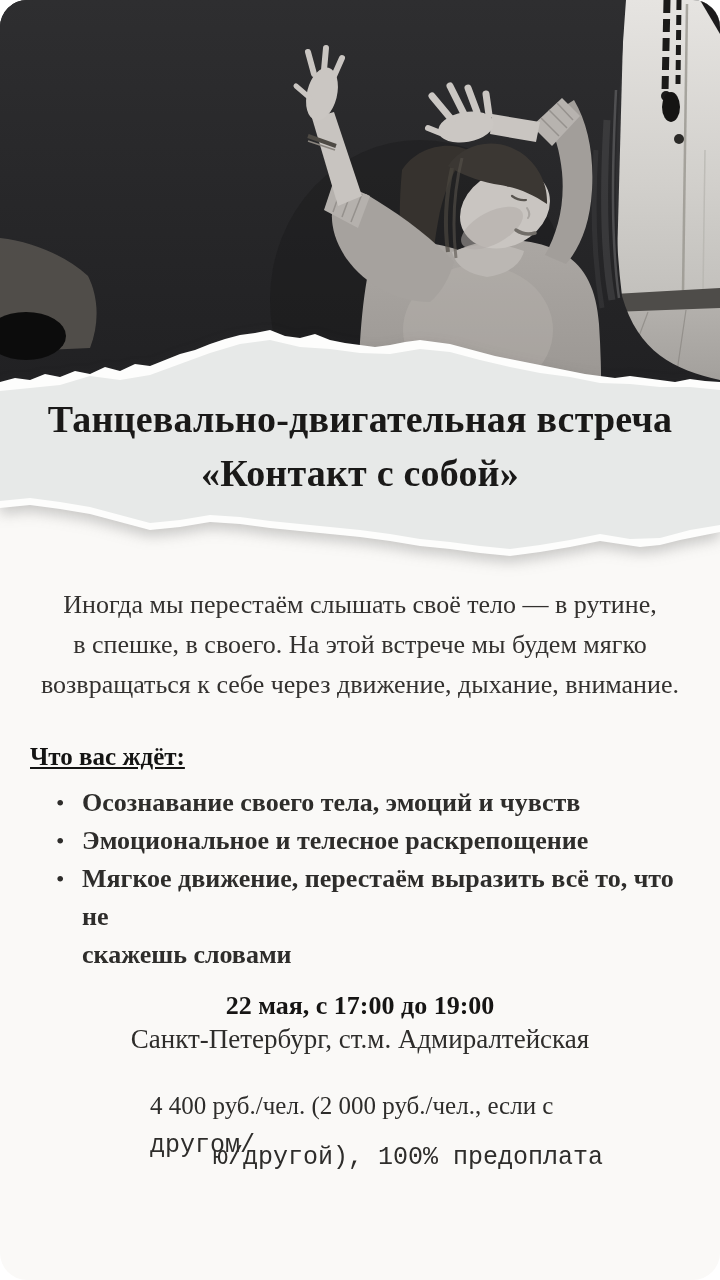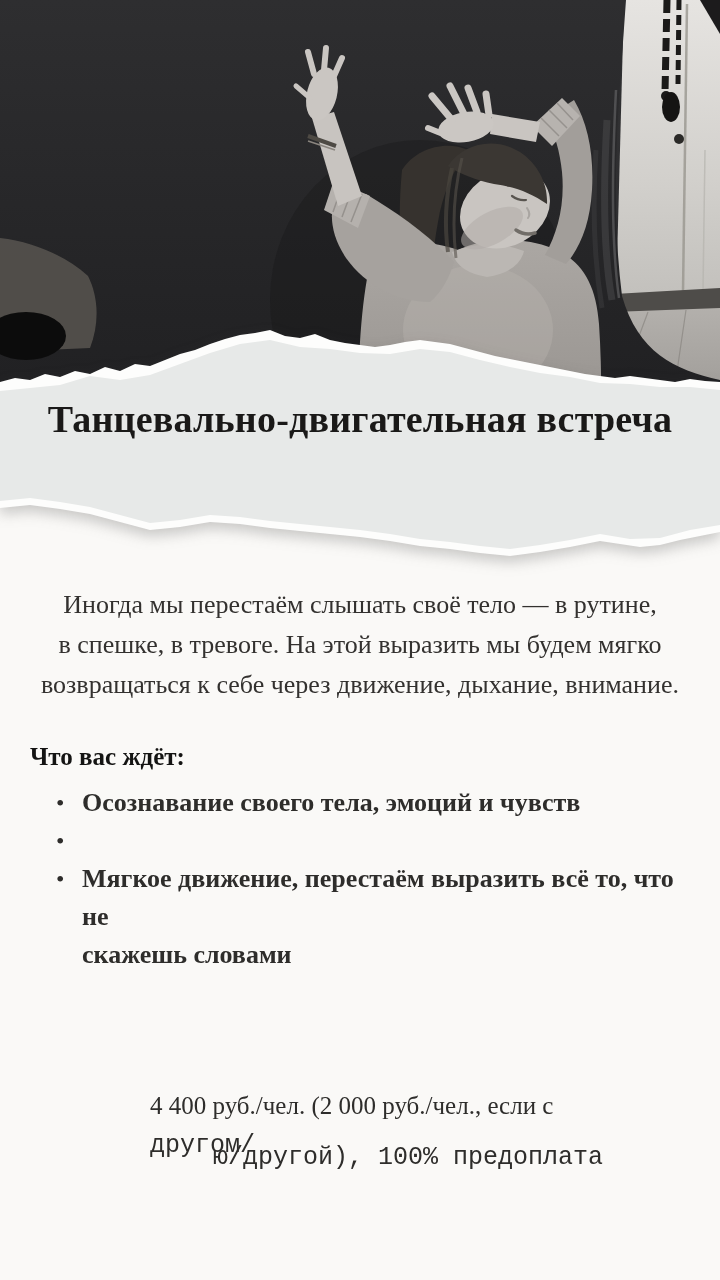--- a/index.html
+++ b/index.html
@@ -1,36 +1,36 @@
 <!DOCTYPE html>
 <html><head>
 <meta charset="utf-8">
 <style>
   html,body{margin:0;padding:0;}
   body{font-family:"Liberation Serif","DejaVu Serif",serif;}
-  .page{position:relative;width:720px;height:1280px;background:#faf9f7;overflow:hidden;}
+  .page{position:relative;width:720px;height:1280px;background:#faf9f7;overflow:hidden;border-radius:27px;}
 
   
   .photo{position:absolute;top:0;left:0;width:720px;height:495px;}
 
   
   .tear{position:absolute;top:320px;left:0;width:720px;height:264px;
         filter:drop-shadow(0 6px 7px rgba(70,70,70,.28));}
 
   
   .title-block{position:absolute;top:392px;left:0;width:720px;text-align:center;
                font-weight:bold;font-size:38px;line-height:54px;color:#1a1918;letter-spacing:.2px;}
 
   
   .intro{position:absolute;top:585px;left:0;width:720px;text-align:center;
          font-size:26px;line-height:40px;color:#33312f;}
 
   
   .expect{position:absolute;top:742px;left:30px;width:670px;color:#2e2d2b;}
-  .expect-heading{font-weight:bold;font-size:25px;line-height:30px;color:#141413;}
+  .expect-heading{font-weight:bold;font-size:25px;line-height:30px;color:#141413;text-decoration:underline;}
   .expect-list{list-style:none;margin:12px 0 0 26px;padding:0;font-size:26px;}
   .expect-list li{display:flex;gap:12px;line-height:38px;align-items:flex-start;}
   .bullet{width:14px;flex:0 0 14px;font-size:24px;}
   .li-text{white-space:pre-line;font-weight:bold;}
 
   
   .event{position:absolute;top:990px;left:0;width:720px;text-align:center;color:#2e2d2b;}
   .event-date{font-weight:bold;font-size:26px;line-height:32px;color:#161514;}
   .event-location{font-size:27px;line-height:34px;margin-top:0;}
 
@@ -157,46 +157,52 @@
 
   <svg class="tear" viewBox="0 0 720 264" xmlns="http://www.w3.org/2000/svg" aria-hidden="true">
     <path fill="#fdfdfc" d="M 0,62 L 15,58 L 30,60 L 45,54 L 60,57 L 75,51 L 90,54 L 105,47 L 120,51 L 135,44 L 150,46 L 165,40 L 180,34 L 195,30 L 210,24 L 225,19 L 240,15 L 255,13 L 270,10 L 285,16 L 300,18 L 315,14 L 330,20 L 345,23 L 360,25 L 375,27 L 390,25 L 405,22 L 420,20 L 435,22 L 450,24 L 465,28 L 480,32 L 495,36 L 510,39 L 525,42 L 540,45 L 555,48 L 570,51 L 585,54 L 600,56 L 615,58 L 630,56 L 645,58 L 660,60 L 675,62 L 690,59 L 705,61 L 720,62
       L 720,212 L 700,216 L 680,220 L 660,225 L 640,227 L 620,224 L 600,221 L 570,227 L 540,232 L 510,236 L 480,233 L 450,229 L 420,226 L 390,221 L 360,217 L 330,214 L 300,211 L 270,208 L 240,204 L 210,202 L 180,207 L 150,210 L 120,202 L 90,194 L 60,189 L 30,185 L 0,188 Z"></path>
     <path fill="#e7e9e8" d="M 0,71 L 30,68 L 60,65 L 90,56 L 120,60 L 150,55 L 180,44 L 210,33 L 240,24 L 270,20 L 300,27 L 330,29 L 360,33 L 390,34 L 420,29 L 450,32 L 480,40 L 510,47 L 540,53 L 570,57 L 600,63 L 630,64 L 660,67 L 690,67 L 720,70
       L 720,205 L 690,210 L 660,218 L 630,219 L 600,214 L 570,220 L 540,225 L 510,229 L 480,226 L 450,222 L 420,219 L 390,214 L 360,210 L 330,207 L 300,204 L 270,201 L 240,197 L 210,195 L 180,200 L 150,203 L 120,195 L 90,187 L 60,182 L 30,178 L 0,181 Z"></path>
   </svg>
 
   <div class="title-block">
     <div>Танцевально-двигательная встреча</div>
+    <div>«Контакт с собой»</div>
   </div>
 
   <div class="intro">
     <div>Иногда мы перестаём слышать своё тело — в рутине,</div>
-    <div>в спешке, в тревоге. На этой выразить мы будем мягко</div>
+    <div>в спешке, в своего. На этой встрече мы будем мягко</div>
     <div>возвращаться к себе через движение, дыхание, внимание.</div>
   </div>
 
   <div class="expect">
     <div class="expect-heading">Что вас ждёт:</div>
     <ul class="expect-list">
       <li>
         <span class="bullet">•</span>
         <span class="li-text">Осознавание своего тела, эмоций и чувств</span>
       </li>
       <li>
         <span class="bullet">•</span>
+        <span class="li-text">Эмоциональное и телесное раскрепощение</span>
       </li>
       <li>
         <span class="bullet">•</span>
         <span class="li-text">Мягкое движение, перестаём выразить всё то, что не
 скажешь словами</span>
       </li>
     </ul>
   </div>
 
+  <div class="event">
+    <div class="event-date">22 мая, с 17:00 до 19:00</div>
+    <div class="event-location">Санкт-Петербург, ст.м. Адмиралтейская</div>
+  </div>
 
   <div class="price">
     <div>4 400 руб./чел. (2 000 руб./чел., если с</div>
     <div class="price-line2">
       <span>другом/</span>
       <span class="price-l2-part2">ю/другой), 100% предоплата</span>
     </div>
   </div>
 
 </div>

